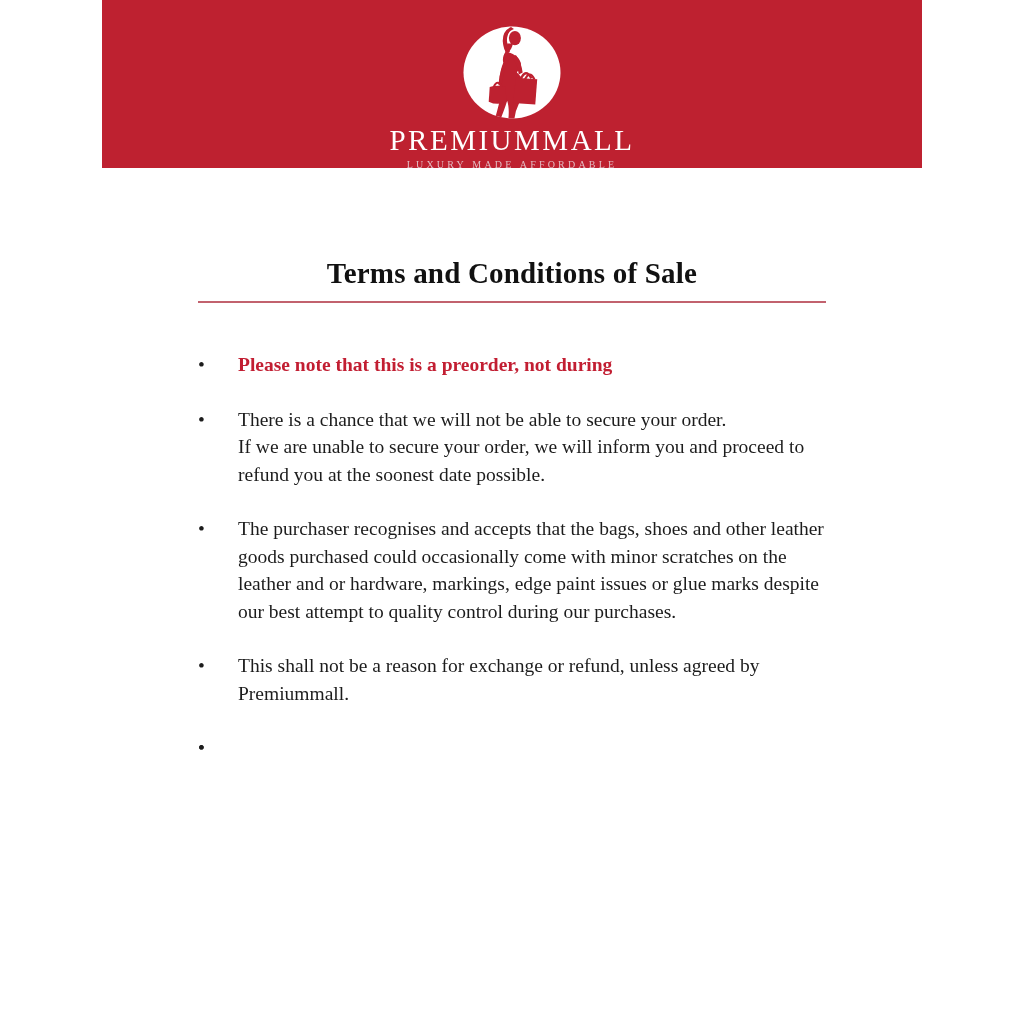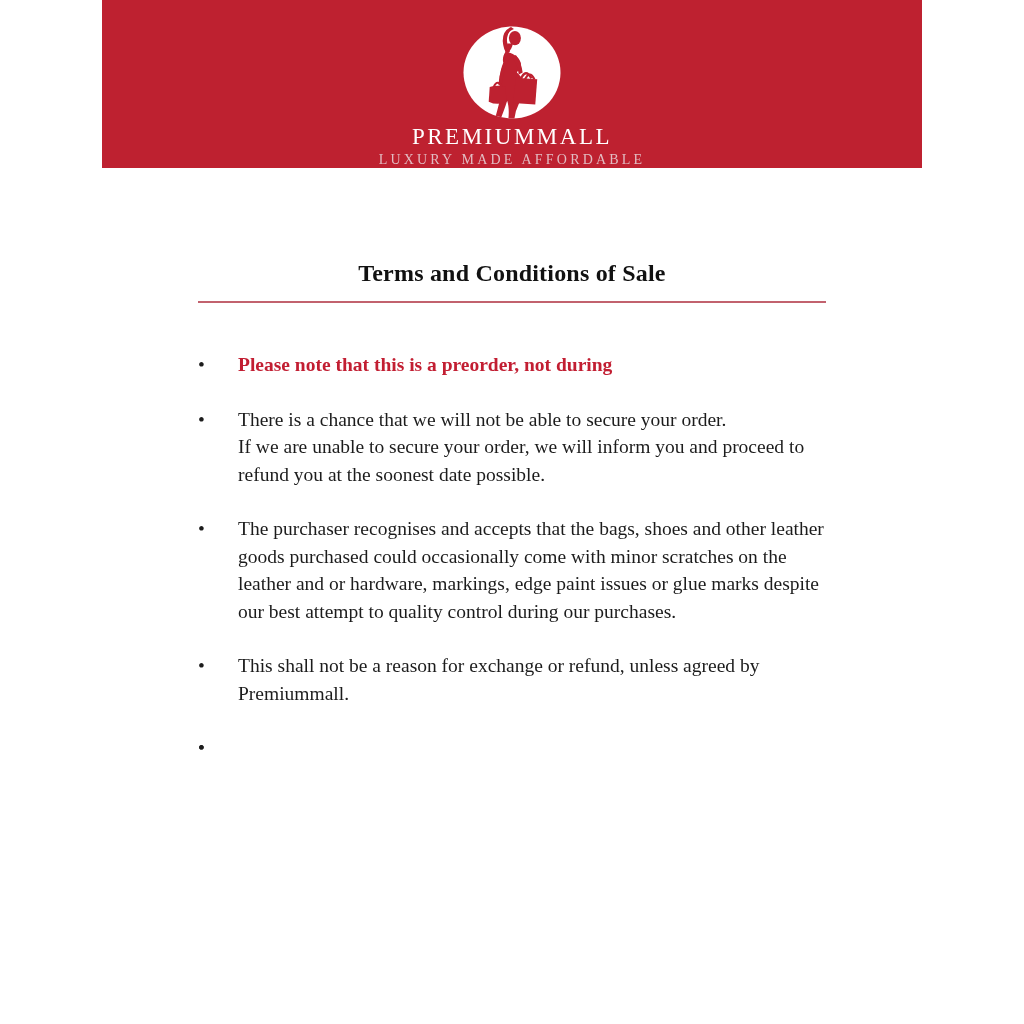--- a/index.html
+++ b/index.html
@@ -22,41 +22,41 @@
     width: 820px; height: 168px;
     margin: 0 auto;
     background: var(--banner-red);
     display: flex; flex-direction: column; align-items: center;
     box-sizing: border-box;
     padding-top: 25px;
   }
   .logo { color: var(--banner-red); line-height: 0; }
   .brand {
     color: #ffffff;
-    font-size: 23px;
+    font-size: 29px;
     letter-spacing: 2.5px;
     margin-top: 2px;
     white-space: nowrap;
   }
   .tagline {
     color: var(--tagline-color);
-    font-size: 14px;
+    font-size: 10px;
     letter-spacing: 3.2px;
     margin-top: 2px;
     white-space: nowrap;
   }
   
   .content {
     width: 636px;
     margin: 0 auto;
   }
   h1.doc-title {
     margin: 87px 0 0 0;
     text-align: center;
-    font-size: 24px;
+    font-size: 29px;
     font-weight: bold;
     color: #111111;
     line-height: 36px;
     letter-spacing: 0.2px;
   }
   hr.rule {
     border: none;
     border-top: 2px solid var(--divider-red);
     margin: 10px 4px 0 4px;
   }

